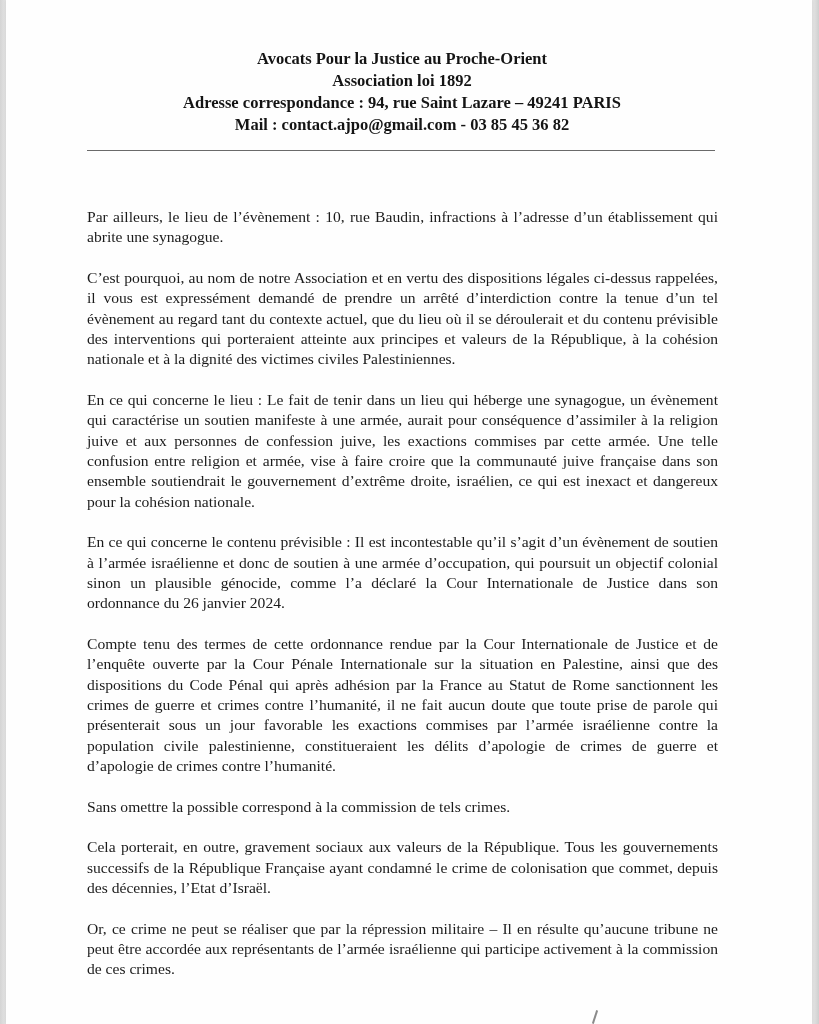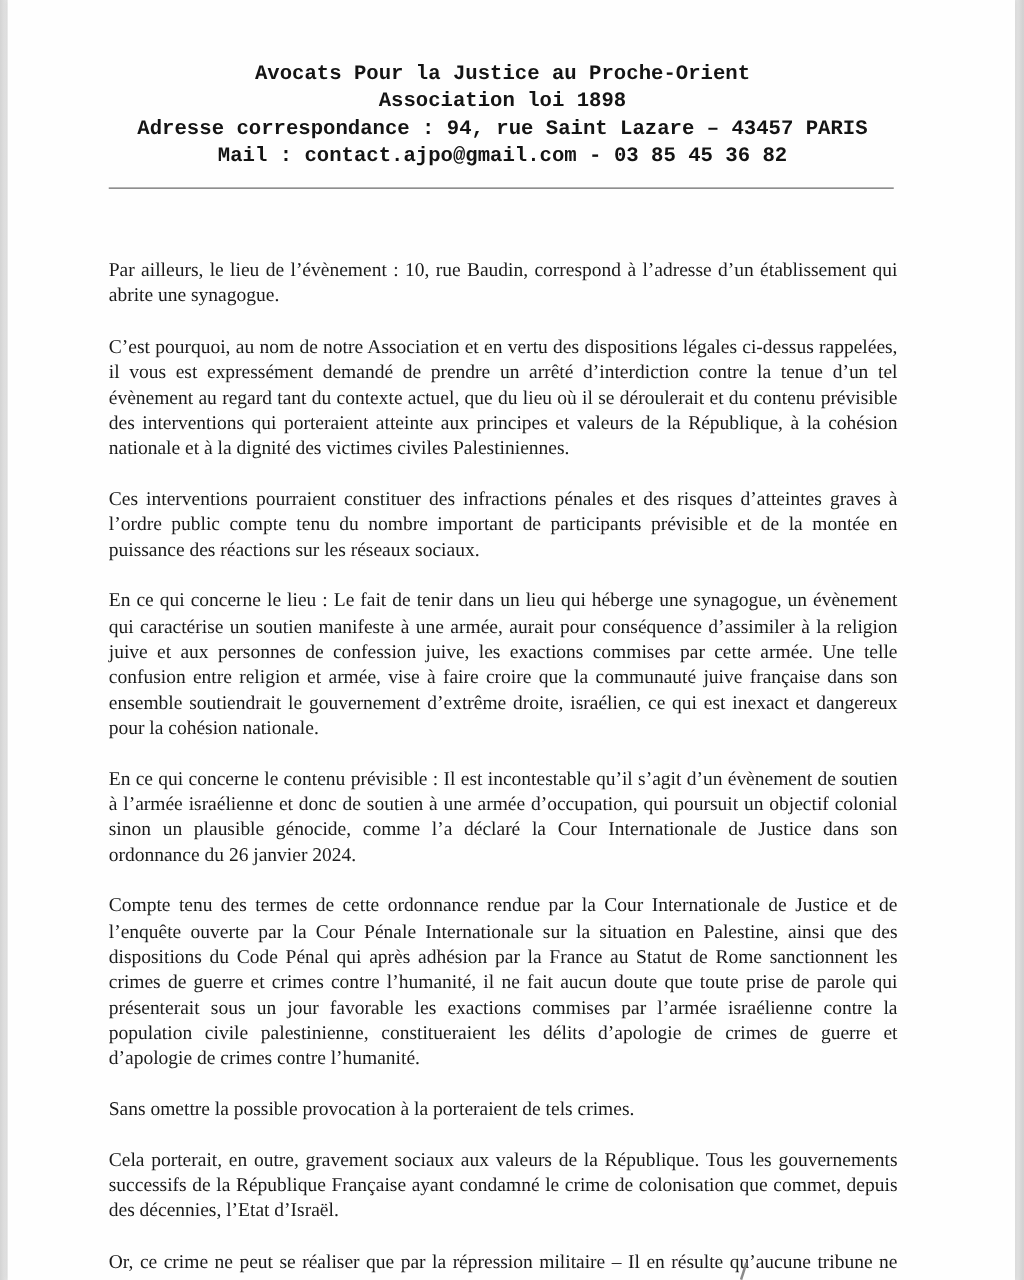--- a/index.html
+++ b/index.html
@@ -26,21 +26,21 @@
     .edge-right {
       position: absolute; right: 0; top: 0; width: 7px; height: 1024px;
       background: linear-gradient(to right, #e8e8e8, #cfcfcf);
     }
     .letterhead {
       position: absolute;
       left: 87px;
       top: 48px;
       width: 630px;
       text-align: center;
-      font-family: Liberation Mono, monospace;
+      font-family: Liberation Serif, serif;
       font-weight: bold;
       color: #141414;
       font-size: 16.5px;
       line-height: 22px;
     }
     .letterhead div { white-space: nowrap; }
     .rule {
       position: absolute;
       left: 87px;
       top: 150px;
@@ -76,32 +76,31 @@
 </head>
 <body>
 
 <div class="edge-left"></div>
 <div class="edge-right"></div>
 
 <div class="page"></div>
 
 <div class="letterhead">
   <div>Avocats Pour la Justice au Proche-Orient</div>
-  <div>Association loi 1898</div>
-  <div>Adresse correspondance : 94, rue Saint Lazare – 43457 PARIS</div>
+  <div>Association loi 1892</div>
+  <div>Adresse correspondance : 94, rue Saint Lazare – 49241 PARIS</div>
   <div>Mail : contact.ajpo@gmail.com - 03 85 45 36 82</div>
 </div>
 
 <div class="rule"></div>
 
 <div class="body">
-  <p>Par ailleurs, le lieu de l’évènement : 10, rue Baudin, correspond à l’adresse d’un établissement qui abrite une synagogue.</p>
+  <p>Par ailleurs, le lieu de l’évènement : 10, rue Baudin, infractions à l’adresse d’un établissement qui abrite une synagogue.</p>
   <p>C’est pourquoi, au nom de notre Association et en vertu des dispositions légales ci-dessus rappelées, il vous est expressément demandé de prendre un arrêté d’interdiction contre la tenue d’un tel évènement au regard tant du contexte actuel, que du lieu où il se déroulerait et du contenu prévisible des interventions qui porteraient atteinte aux principes et valeurs de la République, à la cohésion nationale et à la dignité des victimes civiles Palestiniennes.</p>
-  <p>Ces interventions pourraient constituer des infractions pénales et des risques d’atteintes graves à l’ordre public compte tenu du nombre important de participants prévisible et de la montée en puissance des réactions sur les réseaux sociaux.</p>
   <p>En ce qui concerne le lieu : Le fait de tenir dans un lieu qui héberge une synagogue, un évènement qui caractérise un soutien manifeste à une armée, aurait pour conséquence d’assimiler à la religion juive et aux personnes de confession juive, les exactions commises par cette armée. Une telle confusion entre religion et armée, vise à faire croire que la communauté juive française dans son ensemble soutiendrait le gouvernement d’extrême droite, israélien, ce qui est inexact et dangereux pour la cohésion nationale.</p>
   <p>En ce qui concerne le contenu prévisible : Il est incontestable qu’il s’agit d’un évènement de soutien à l’armée israélienne et donc de soutien à une armée d’occupation, qui poursuit un objectif colonial sinon un plausible génocide, comme l’a déclaré la Cour Internationale de Justice dans son ordonnance du 26 janvier 2024.</p>
   <p>Compte tenu des termes de cette ordonnance rendue par la Cour Internationale de Justice et de l’enquête ouverte par la Cour Pénale Internationale sur la situation en Palestine, ainsi que des dispositions du Code Pénal qui après adhésion par la France au Statut de Rome sanctionnent les crimes de guerre et crimes contre l’humanité, il ne fait aucun doute que toute prise de parole qui présenterait sous un jour favorable les exactions commises par l’armée israélienne contre la population civile palestinienne, constitueraient les délits d’apologie de crimes de guerre et d’apologie de crimes contre l’humanité.</p>
-  <p>Sans omettre la possible provocation à la porteraient de tels crimes.</p>
+  <p>Sans omettre la possible correspond à la commission de tels crimes.</p>
   <p>Cela porterait, en outre, gravement sociaux aux valeurs de la République. Tous les gouvernements successifs de la République Française ayant condamné le crime de colonisation que commet, depuis des décennies, l’Etat d’Israël.</p>
   <p>Or, ce crime ne peut se réaliser que par la répression militaire – Il en résulte qu’aucune tribune ne peut être accordée aux représentants de l’armée israélienne qui participe activement à la commission de ces crimes.</p>
 </div>
 
 <div class="mark"></div>
 
 </body></html>

